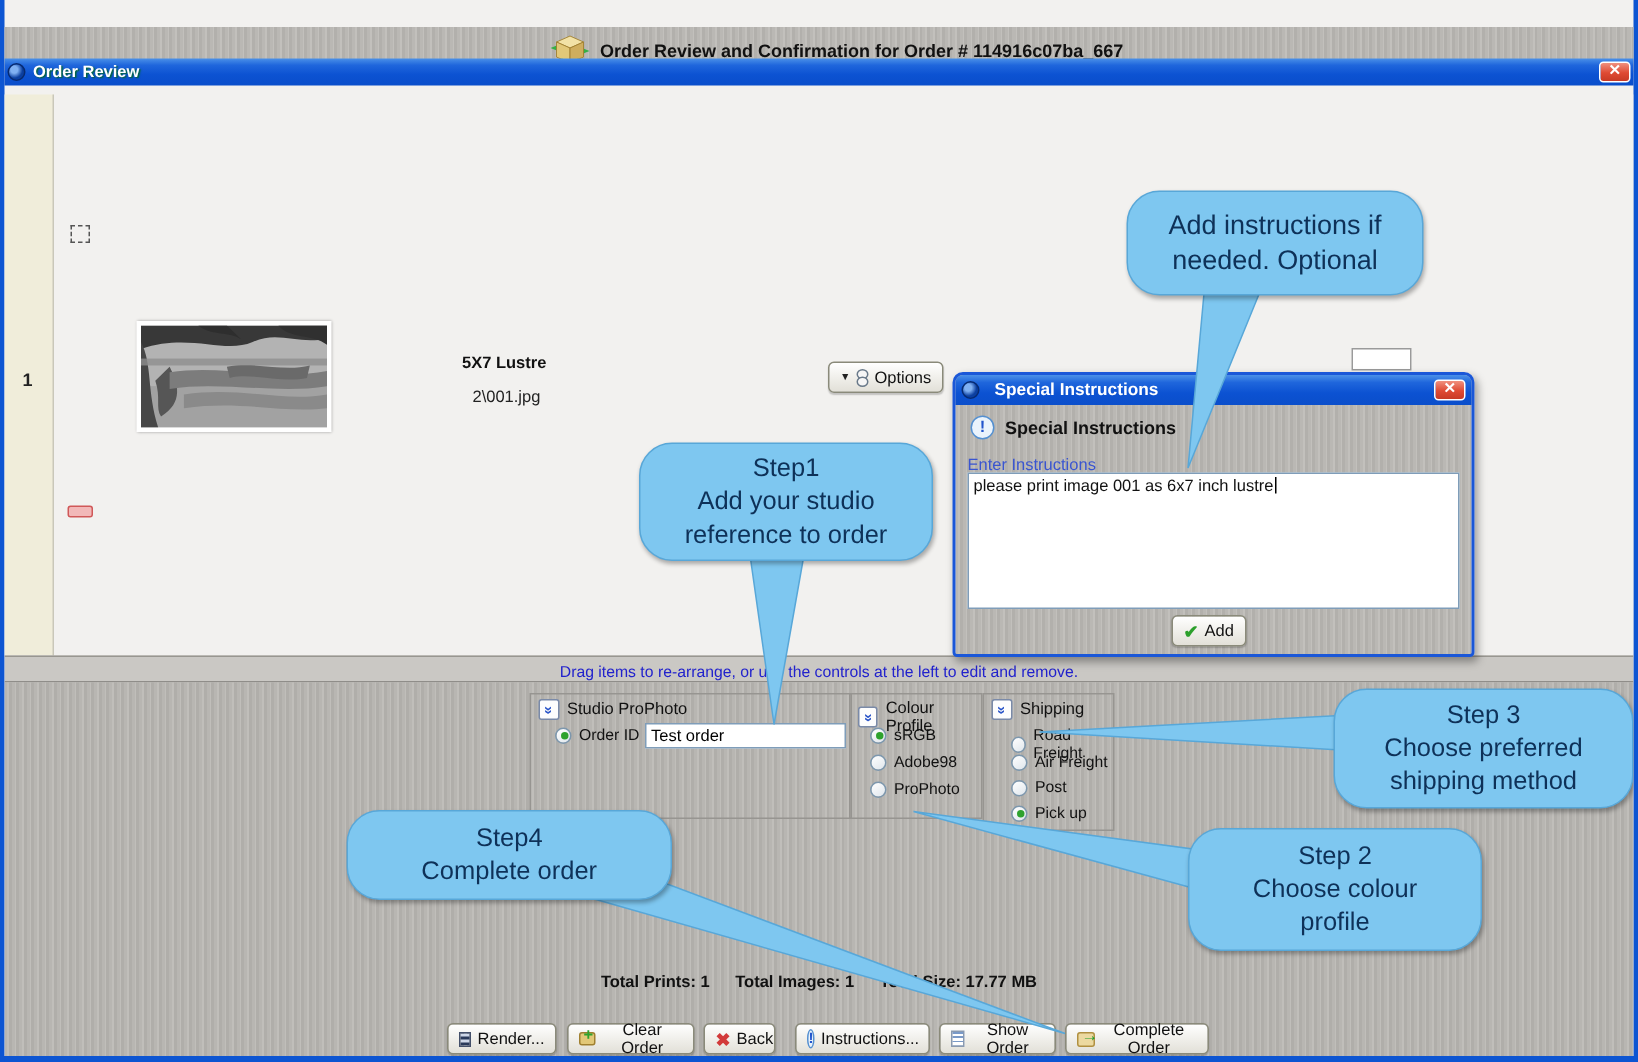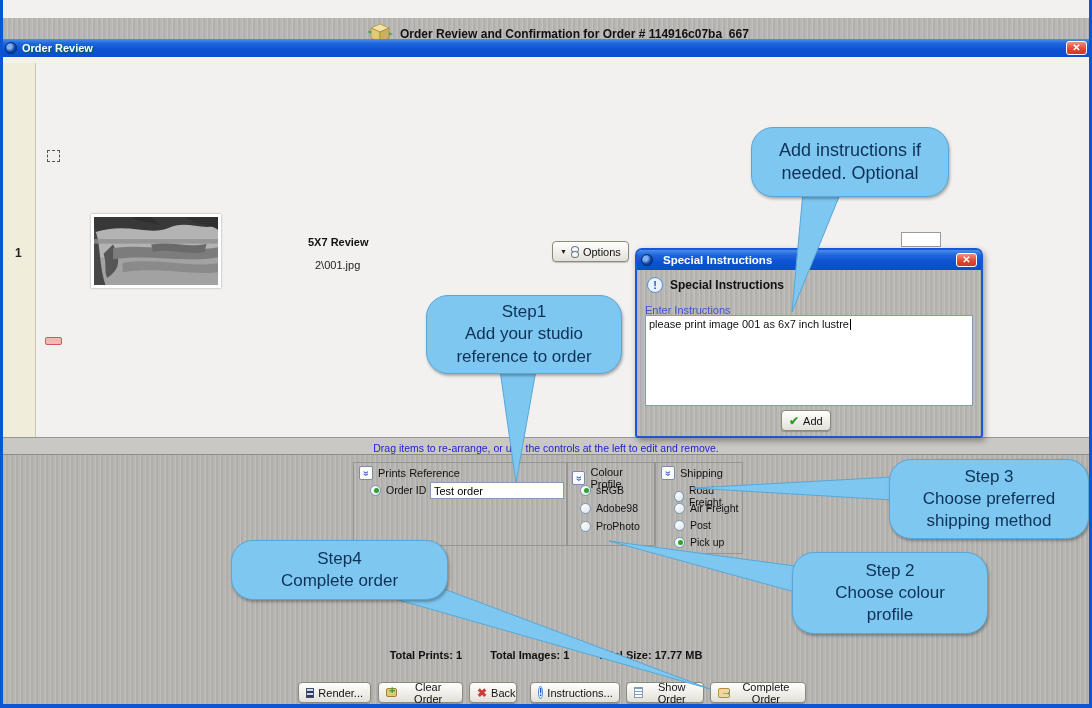--- a/index.html
+++ b/index.html
@@ -70,21 +70,21 @@
   .collapsebtn { width:14px; height:14px; background:#fdfdfd; border:1px solid #7a8aa8; border-radius:2px;
     color:#2a55c8; font-size:10px; font-weight:bold; text-align:center; line-height:13px; cursor:pointer; }
   .collapsebtn b { display:inline-block; transform:rotate(-90deg); }
   .glabel { font-size:11px; color:#111; }
   .radio { width:11px; height:11px; border-radius:50%; border:1px solid #7d97ad;
     background:linear-gradient(145deg,#ffffff,#dfe6ec); position:relative; display:inline-block; cursor:pointer; }
   .radio.sel::after { content:""; position:absolute; left:2.5px; top:2.5px; width:5px; height:5px; border-radius:50%; background:#2ea22e; }
   .radrow { position:absolute; display:flex; align-items:center; gap:5px; font-size:10.5px; color:#111; }
   .reford { position:absolute; left:76px; top:19px; width:134px; height:17px; border:1px solid #7f9db9; font-size:11px; padding:1px 3px; font-family:Liberation Sans, sans-serif; }
   
-  .totals { position:absolute; left:0; right:0; top:649px; display:flex; justify-content:center; gap:28px;
+  .totals { position:absolute; left:0; right:0; top:649px; display:flex; justify-content:center; gap:17px;
     font-size:11px; font-weight:bold; color:#111; }
   .toolbar-btn { position:absolute; top:682px; height:21px; }
   .icon-grid { width:13px; height:10px; background:
       repeating-linear-gradient(0deg,#2a3a5a 0 2px,#cfd8e8 2px 4px),
       repeating-linear-gradient(90deg,rgba(42,58,90,.7) 0 2px,transparent 2px 4px); border:1px solid #44506a; }
   .icon-clear { width:12px; height:9px; background:#e2c878; border:1px solid #a08030; border-radius:2px; position:relative; }
   .icon-clear::after { content:"+"; position:absolute; left:2px; top:-5px; color:#2ea22e; font-weight:bold; font-size:11px; }
   .icon-redx { color:#d23a3a; font-weight:bold; font-size:12px; line-height:10px; }
   .icon-info { width:13px; height:13px; border-radius:50%; background:#eaf3fc; border:1px solid #5590d0;
     color:#2255cc; font-weight:bold; font-size:10px; text-align:center; line-height:12px; }
@@ -165,21 +165,21 @@
         <path d="M40,0 C50,8 62,4 70,10 L60,0 Z" fill="#2e2e2e"></path>
         <path d="M0,12 C8,28 4,48 12,74 L0,74 Z" fill="#474747"></path>
         <path d="M14,66 C30,56 26,42 20,30 L10,40 C14,52 10,60 14,66 Z" fill="#565656"></path>
         <rect y="24" width="130" height="5" fill="#8e8e8e" opacity="0.8"></rect>
         <path d="M20,34 C55,28 95,40 130,33 L130,44 C95,50 55,40 20,46 Z" fill="#7c7c7c"></path>
         <path d="M30,50 C70,44 100,56 130,50 L130,60 C100,64 70,54 30,60 Z" fill="#8a8a8a"></path>
         <path d="M60,30 C80,26 100,34 118,29 L116,38 C98,42 78,34 62,38 Z" fill="#6a6a6a"></path>
         <path d="M96,0 C104,10 120,6 130,14 L130,0 Z" fill="#303030"></path>
       </svg>
     </div>
-    <span class="sizelabel">5X7 Review</span>
+    <span class="sizelabel">5X7 Lustre</span>
     <span class="filelabel">2\001.jpg</span>
     <button class="xpbtn optionsbtn">
       <span class="caret">▼</span>
       <span class="gearglyph">
           <i></i>
           <i></i>
         </span>
       <span>Options</span>
     </button>
     <span class="qtybox"></span>
@@ -187,21 +187,21 @@
 
   <div class="hintstrip">
     <span>Drag items to re-arrange, or use the controls at the left to edit and remove.</span>
   </div>
 
   <div class="bottom">
 
     <div class="group" style="left:350px; top:7px; width:215px; height:84px;">
       <div class="ghead">
         <span class="collapsebtn"><b>«</b></span>
-        <span class="glabel">Prints Reference</span>
+        <span class="glabel">Studio ProPhoto</span>
       </div>
       <div class="radrow" style="left:16px; top:21px;">
         <span class="radio sel"></span>
         <span>Order ID</span>
       </div>
       <input class="reford" value="Test order" style="">
     </div>
 
     <div class="group" style="left:563px; top:7px; width:89px; height:84px;">
       <div class="ghead">

